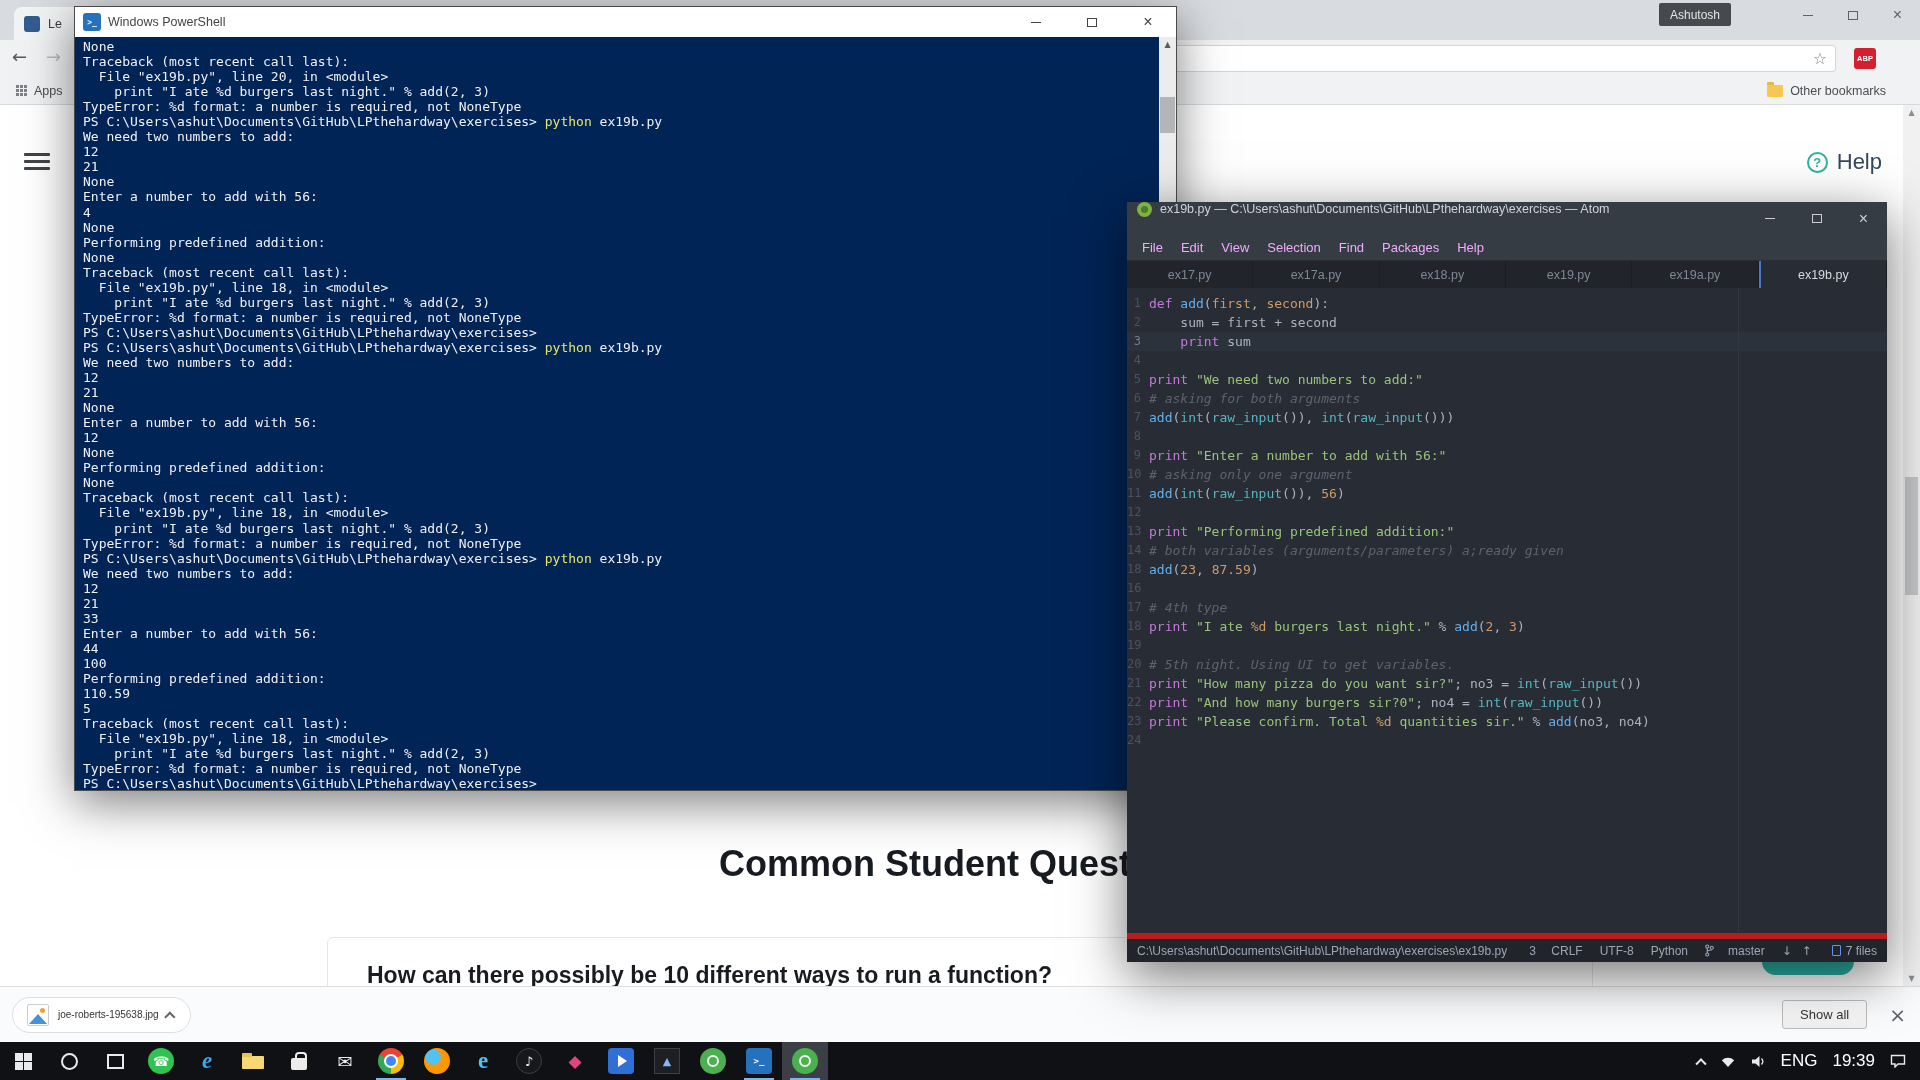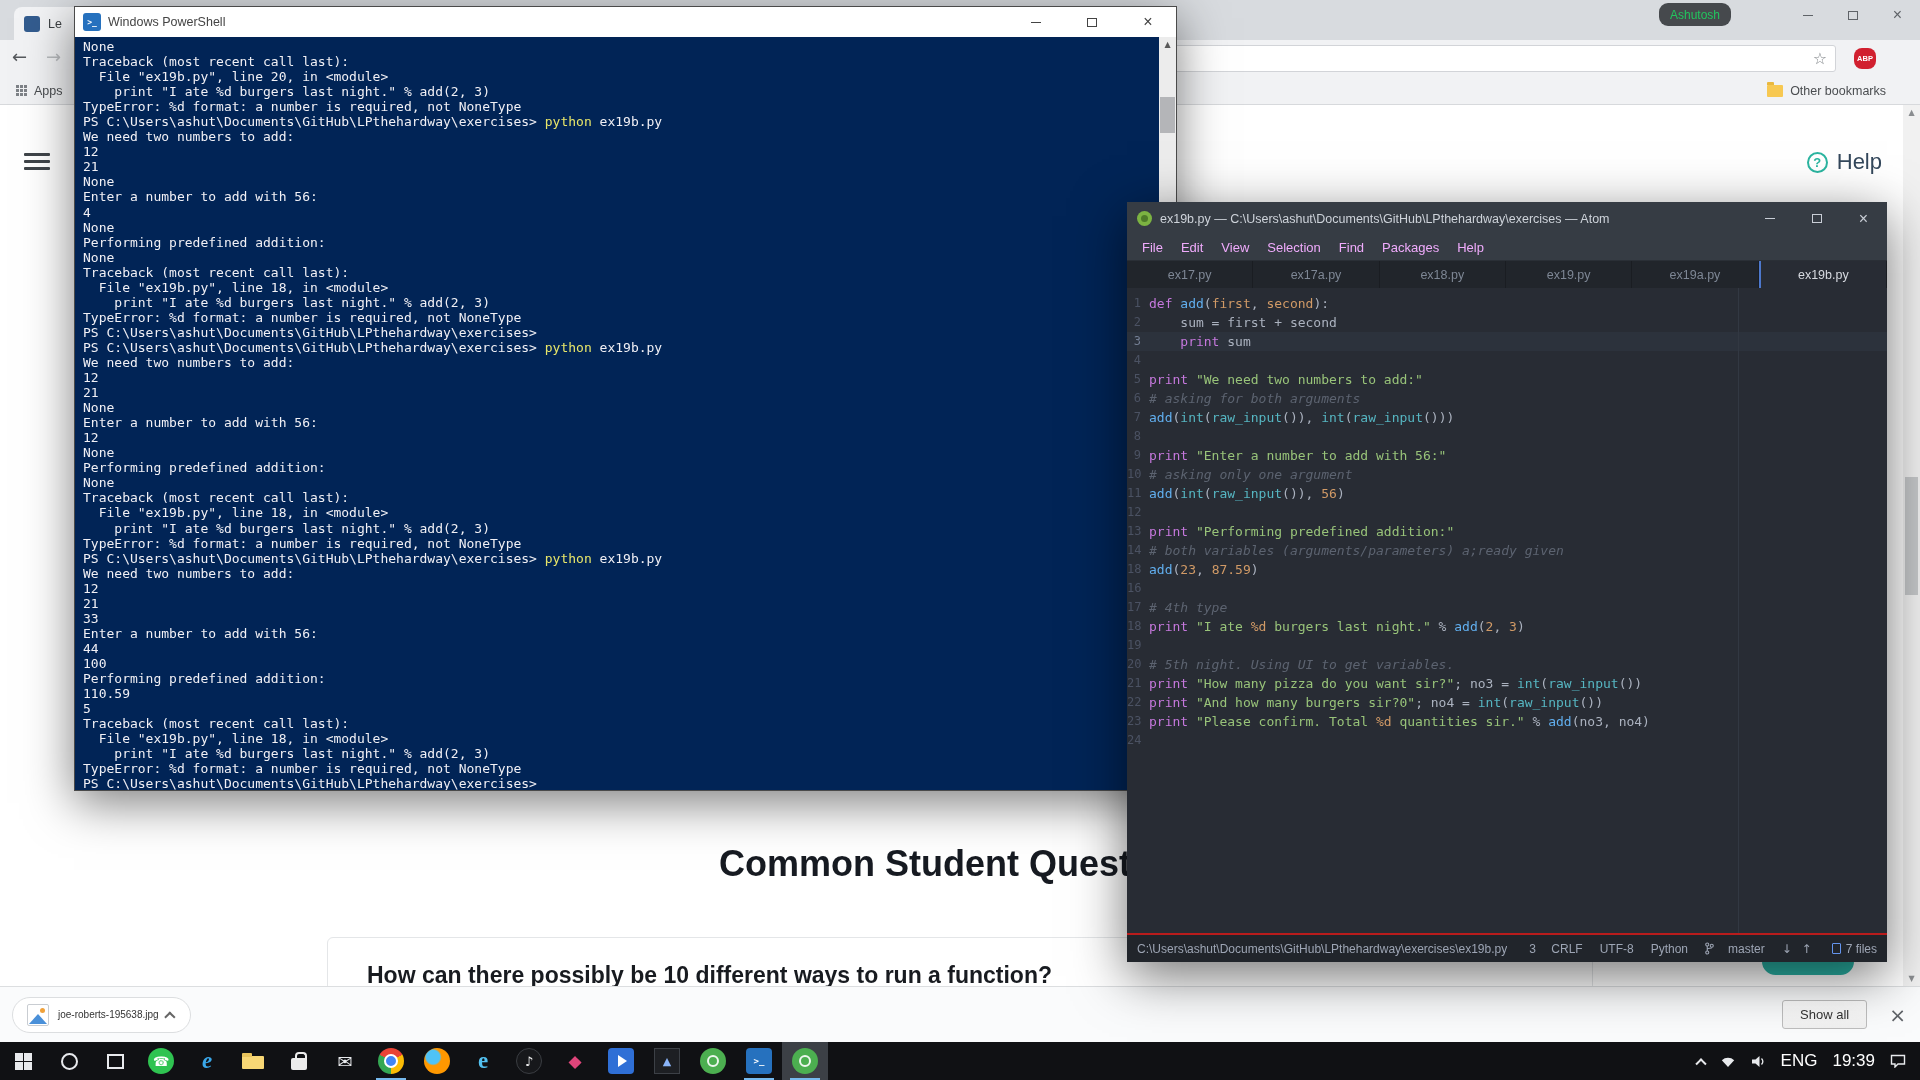--- a/index.html
+++ b/index.html
@@ -8,35 +8,35 @@
   #desktop{position:absolute;left:0;top:0;width:1920px;height:1080px}
 
   
   .browser{position:absolute;inset:0;background:#fff}
   .tabstrip{position:absolute;left:0;top:0;right:0;height:40px;background:#d8dbdf}
   .tab{position:absolute;left:14px;top:7px;width:250px;height:33px;background:#f2f3f5;
        border-radius:8px 8px 0 0;display:flex;align-items:center;padding:0 10px;gap:8px;overflow:hidden}
   .favicon{width:16px;height:16px;flex:none;border-radius:3px;background:#335c8f}
   .tab-title{font-size:12.5px;color:#3c4043;white-space:nowrap}
   .profile-badge{position:absolute;left:1659px;top:3px;height:23px;display:flex;align-items:center;
-       padding:0 11px;background:#46494d;color:#22c55e;font-size:12px;border-radius:9px}
+       padding:0 11px;background:#46494d;color:#e5e5e5;font-size:12px;border-radius:2px}
   .win-controls{display:flex;align-items:stretch}
   .chrome-controls{position:absolute;right:0;top:0;height:30px}
   .wc{width:45px;display:flex;align-items:center;justify-content:center;color:#5f6368;cursor:default}
   .wc .bar{width:10px;height:1px;background:currentColor;display:block}
   .wc .box{width:10px;height:9px;border:1px solid currentColor;display:block}
   .wc .x{font-size:16px;line-height:1}
   .toolbar{position:absolute;left:0;top:40px;right:0;height:37px;background:#f1f2f4}
   .nav{position:absolute;top:6px;font-size:18px;font-family:"DejaVu Sans",sans-serif}
   .nav.back{left:12px;color:#55585c}
   .nav.fwd{left:46px;color:#b8bbbe}
   .omnibox{position:absolute;left:86px;right:84px;top:5px;height:27px;background:#fff;
        border:1px solid #d2d4d8;border-radius:3px}
   .star{position:absolute;right:8px;top:3px;color:#85898d;font-size:16px;font-family:"DejaVu Sans",sans-serif}
-  .abp{position:absolute;right:44px;top:8px;width:22px;height:21px;background:#d1202f;border-radius:8px;
+  .abp{position:absolute;right:44px;top:8px;width:22px;height:21px;background:#d1202f;border-radius:3px;
        color:#fff;font-size:7.5px;font-weight:bold;display:flex;align-items:center;justify-content:center}
   .bookmarksbar{position:absolute;left:0;top:77px;right:0;height:28px;background:#f1f2f4;
        border-bottom:1px solid #d7d9dc;display:flex;align-items:center}
   .apps-item{display:flex;align-items:center;gap:7px;margin-left:16px;color:#4a4d50;font-size:12.5px}
   .grid-icon{width:11px;height:11px;display:grid;grid-template-columns:3px 3px 3px;grid-template-rows:3px 3px 3px;gap:1px}
   .grid-icon i{background:#7e8287}
   .other-bm{margin-left:auto;margin-right:34px;display:flex;align-items:center;gap:7px;color:#4a4d50;font-size:12.5px}
   .folder-icon{width:16px;height:12px;background:#f7c851;border-radius:1px;position:relative}
   .folder-icon::before{content:"";position:absolute;left:0;top:-3px;width:7px;height:3px;background:#e9b83e;border-radius:1px 1px 0 0}
   .page{position:absolute;left:0;top:105px;right:0;bottom:94px;background:#fff;overflow:hidden}
@@ -86,21 +86,21 @@
        font-family:"DejaVu Sans Mono",monospace;font-size:13px;line-height:15.04px;color:#f1f0f5;white-space:pre}
   .ps-cmd{color:#e8e669}
   .ps-scroll{position:absolute;right:0;top:30px;bottom:0;width:17px;background:#ececec}
   .ps-scroll .sb-arrow{color:#5a5a5a}
   .ps-thumb{position:absolute;left:1px;right:1px;top:60px;height:36px;background:#b4b5b8}
 
   
   .atom-window{position:absolute;left:1127px;top:202px;width:760px;height:760px;z-index:20;background:#282c34;
        box-shadow:0 14px 50px rgba(0,0,0,.55)}
   .atom-titlebar{position:absolute;left:0;top:0;right:0;height:33px;background:#363c44;display:flex;
-       align-items:center;padding-left:10px;gap:8px}
+       align-items:flex-start;padding-left:10px;gap:8px}
   .atom-logo{width:15px;height:15px;border-radius:50%;background:#7cb342;position:relative}
   .atom-logo::after{content:"";position:absolute;inset:4px;border-radius:50%;background:#4e7b29}
   .atom-title{font-size:12.5px;color:#ced3da;white-space:nowrap;overflow:hidden}
   .atom-controls{position:absolute;right:0;top:0;height:33px}
   .atom-controls .wc{width:47px;color:#c9ced6}
   .atom-menubar{position:absolute;left:0;top:33px;right:0;height:26px;background:#363c44;display:flex;
        align-items:center;padding-left:6px;border-bottom:1px solid #2a2f36}
   .menu-item{padding:0 9px;font-size:13px;color:#f0abfc}
   .atom-tabs{position:absolute;left:0;top:59px;right:0;height:27px;background:#21252b;display:flex}
   .atom-tab{flex:1;display:flex;align-items:center;justify-content:center;font-size:12.5px;color:#7e8795;
@@ -111,21 +111,21 @@
   .wrap-guide{position:absolute;left:611px;top:0;bottom:0;width:1px;background:#323842}
   .code-row{display:flex;height:19px;line-height:19px}
   .code-row.cursor-row{background:#2c323c}
   .ln{width:22px;flex:none;text-align:right;padding-right:8px;color:#4b5263;font-size:12px}
   .cursor-row .ln{color:#737e93}
   .code{white-space:pre;font-size:13px;color:#abb2bf}
   .tk-t{color:#abb2bf}.tk-k{color:#c678dd}.tk-f{color:#61afef}.tk-s{color:#98c379}
   .tk-c{color:#5c6370;font-style:italic}.tk-n{color:#d19a66}.tk-b{color:#56b6c2}
   .tk-p{color:#d19a66}.tk-e{color:#d19a66}
   .atom-status{position:absolute;left:0;bottom:0;right:0;height:29px;background:#21252b;
-       border-top:2px solid #b91c1c;display:flex;align-items:center;padding:0 10px;color:#9da5b4;font-size:12px}
+       border-top:6px solid #b91c1c;display:flex;align-items:center;padding:0 10px;color:#9da5b4;font-size:12px}
   .st-path{white-space:nowrap;overflow:hidden}
   .st-cursor{margin-left:22px}
   .st-right{margin-left:auto;display:flex;align-items:center;gap:17px}
   .st-branch{display:flex;align-items:center;gap:14px}
   .st-arrows{letter-spacing:3px;font-family:"DejaVu Sans",sans-serif}
   .st-files{display:flex;align-items:center;gap:5px}
   .file-ico{width:9px;height:11px;border:1px solid #6494ed;border-radius:1px;display:inline-block}
 
   
   .taskbar{position:absolute;left:0;right:0;bottom:0;height:38px;background:#101114;z-index:50;

